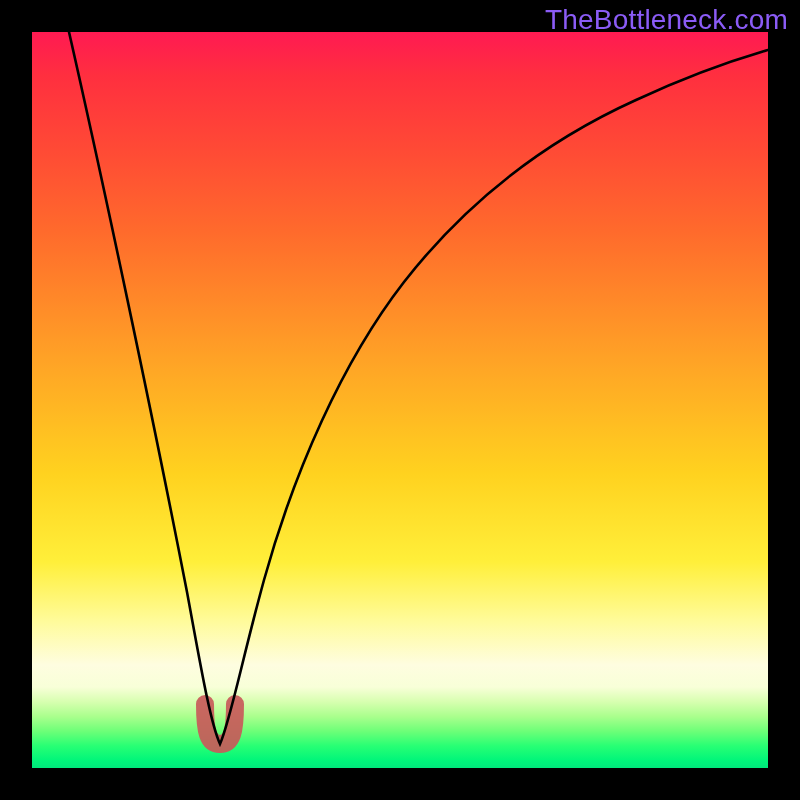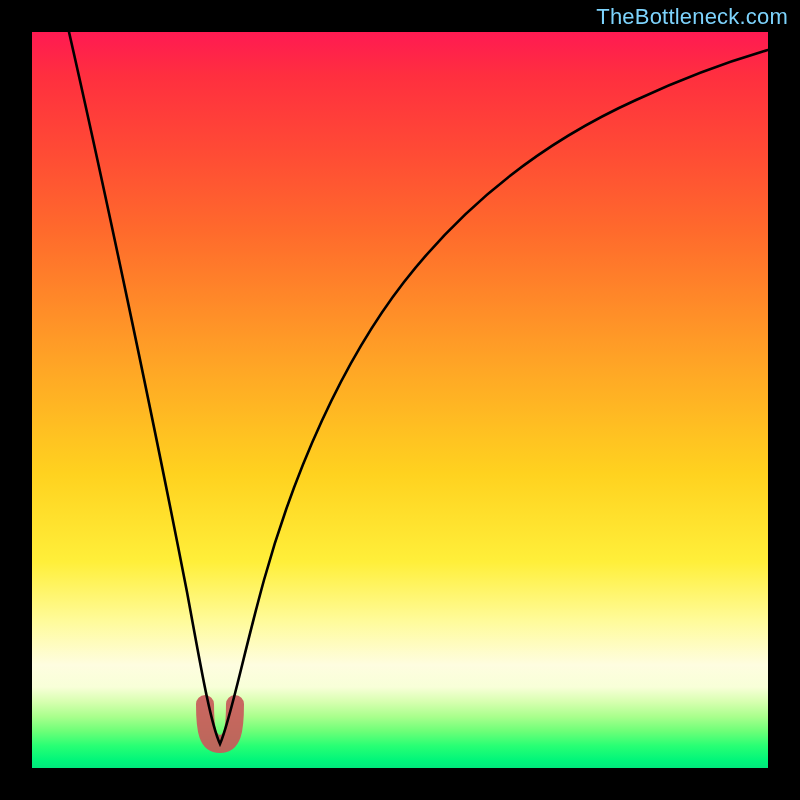--- a/index.html
+++ b/index.html
@@ -16,22 +16,22 @@
     left: 0;
     top: 0;
     width: 800px;
     height: 800px;
     background: #000;
   }
   .watermark {
     position: absolute;
     top: 4px;
     right: 12px;
-    color: #7dd3fc;
-    font-size: 22px;
+    color: #8b5cf6;
+    font-size: 28px;
     font-weight: 400;
     letter-spacing: 0.2px;
     z-index: 10;
   }
   .plot {
     position: absolute;
     left: 32px;
     top: 32px;
     width: 736px;
     height: 736px;

